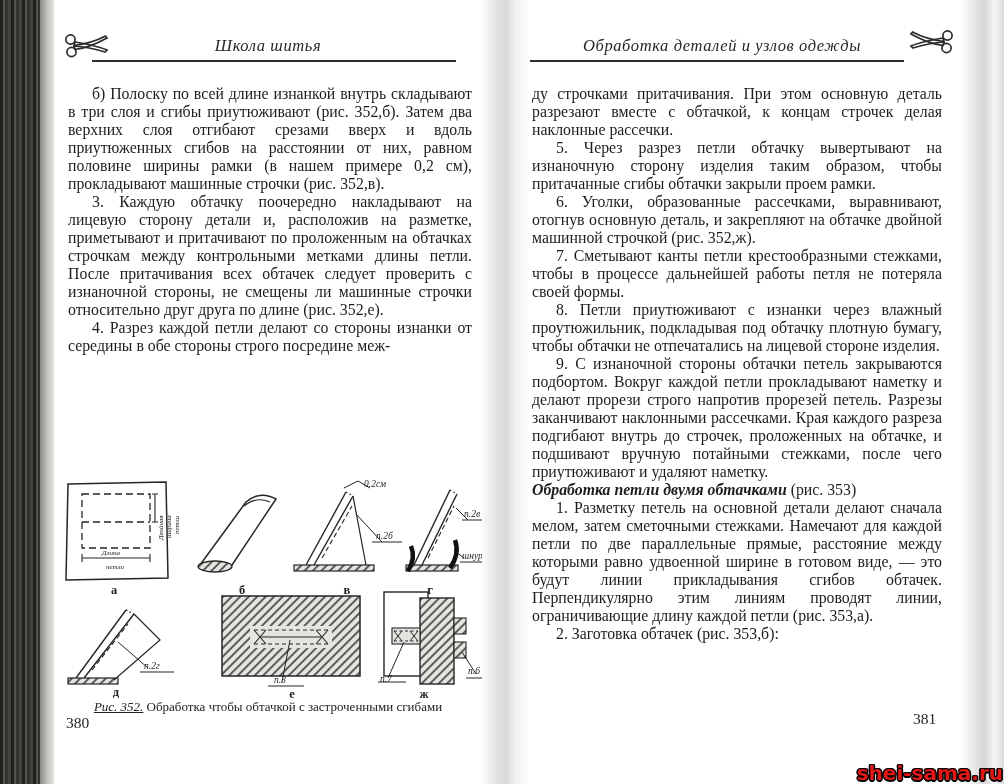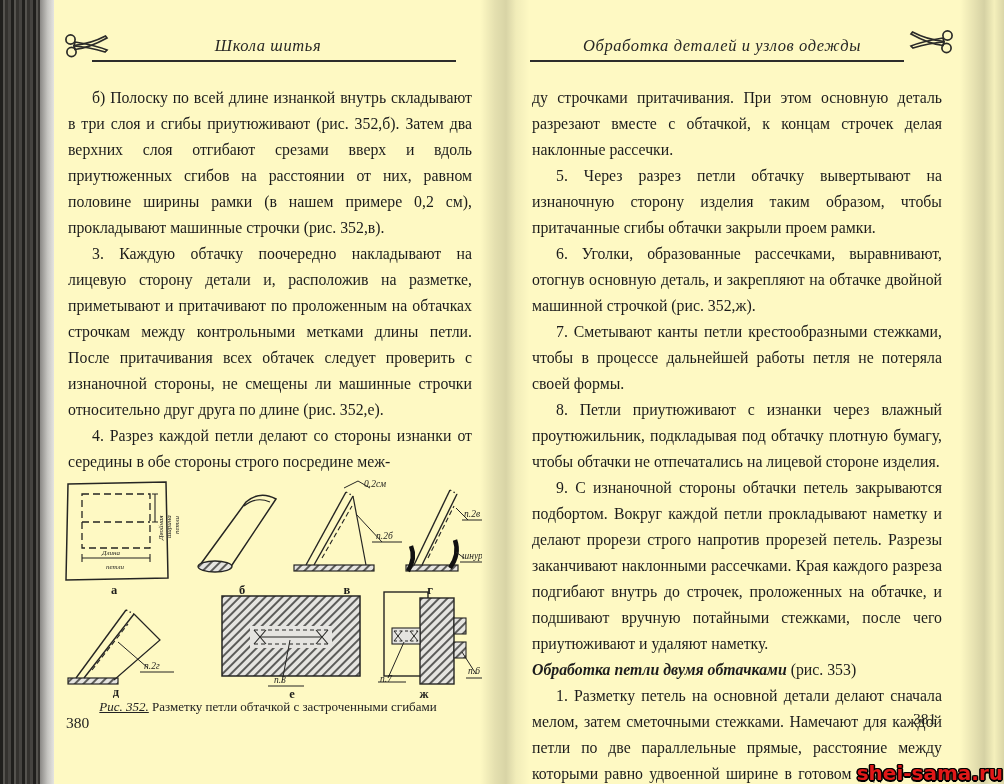--- a/index.html
+++ b/index.html
@@ -1,17 +1,17 @@
 <!DOCTYPE html>
 <html><head>
 <meta charset="utf-8">
 <style>
   html,body{margin:0;padding:0;background:#9a9996;}
   .scan{position:relative;width:1004px;height:784px;overflow:hidden;
-        background:#fef9c3;font-family:"Liberation Serif",serif;color:#1c1c1c;}
+        background:#ffffff;font-family:"Liberation Serif",serif;color:#1c1c1c;}
 
   
   .edge-left{position:absolute;left:0;top:0;width:40px;height:784px;
     background:repeating-linear-gradient(90deg,#201f1d 0 3px,#55534f 3px 5px,#34322f 5px 8px,#454340 8px 11px);}
   .edge-left-fade{position:absolute;left:40px;top:0;width:14px;height:784px;
     background:linear-gradient(90deg,#8a8885,#c6c5c1 55%,#e5e4e0);}
   .edge-right{position:absolute;right:0;top:0;width:44px;height:784px;
     background:linear-gradient(90deg,rgba(0,0,0,0) 0,rgba(0,0,0,0.16) 55%,rgba(0,0,0,0.04) 78%,rgba(0,0,0,0.14) 100%);}
   .gutter{position:absolute;left:480px;top:0;width:50px;height:784px;
     background:linear-gradient(90deg,rgba(0,0,0,0) 0%,rgba(0,0,0,0.10) 30%,rgba(0,0,0,0.15) 52%,rgba(0,0,0,0.05) 72%,rgba(0,0,0,0) 100%);}
@@ -23,21 +23,21 @@
   .head-title{position:absolute;top:36px;left:0;right:0;text-align:center;
     font-style:italic;font-size:16.5px;letter-spacing:.6px;color:#262624;}
   .page-right .head-title{right:46px;}
   .head-rule{position:absolute;height:2px;background:#2d2d2b;}
   .page-left .head-rule{top:60px;left:38px;right:26px;}
   .page-right .head-rule{top:60px;left:2px;right:58px;}
   .scissors{position:absolute;width:48px;height:32px;}
   .scissors.sx-left{left:10px;top:30px;}
   .scissors.sx-right{left:378px;top:26px;transform:scale(-1,1);}
 
-  .body-text{position:absolute;font-size:15.8px;line-height:26px;text-align:justify;}
+  .body-text{position:absolute;font-size:15.8px;line-height:18px;text-align:justify;}
   .page-left .body-text{top:85px;left:14px;width:404px;}
   .page-right .body-text{top:85px;left:4px;width:410px;}
   .body-text p{margin:0;text-indent:24px;}
   .body-text p.noindent{text-indent:0;}
   .subhead{margin:10px 0 7px;font-weight:bold;font-style:italic;text-indent:0 !important;}
   .subhead .ref{font-weight:normal;font-style:normal;}
 
   .figure{position:absolute;top:478px;left:8px;width:420px;height:222px;}
   .figure svg{display:block;}
   .fig-caption{position:absolute;top:699px;left:0;right:0;text-align:center;font-size:13px;color:#222;}
@@ -178,21 +178,21 @@
           <path d="M26,52 L10,88 M0,92 L28,92" stroke-width="1"></path>
           <path d="M84,62 L98,84 M88,88 L112,88" stroke-width="1"></path>
         </g>
         <text class="ann" x="318" y="204">п.7</text>
         <text class="ann" x="406" y="196">п.6</text>
         <text class="sub" x="362" y="220" text-anchor="middle">ж</text>
       </svg>
     </div>
 
     <div class="fig-caption">
-      <span class="cap-label">Рис. 352.</span><span> Разметку петли обтачкой с застроченными сгибами</span>
+      <span class="cap-label">Рис. 352.</span><span> Обработка чтобы обтачкой с застроченными сгибами</span>
     </div>
     <div class="pagenum">380</div>
   </div>
 
   <div class="page page-right">
     <svg class="scissors sx-right" viewBox="0 0 48 32">
       <g fill="none" stroke="#2b2b29" stroke-width="1.7">
         <circle cx="6.5" cy="9.5" r="4.6"></circle>
         <circle cx="7.5" cy="22" r="4.6"></circle>
         <path d="M11,12 C20,13.5 32,15.5 43,20 L41,22 C30,18.5 19,16.5 10,16 Z"></path>

